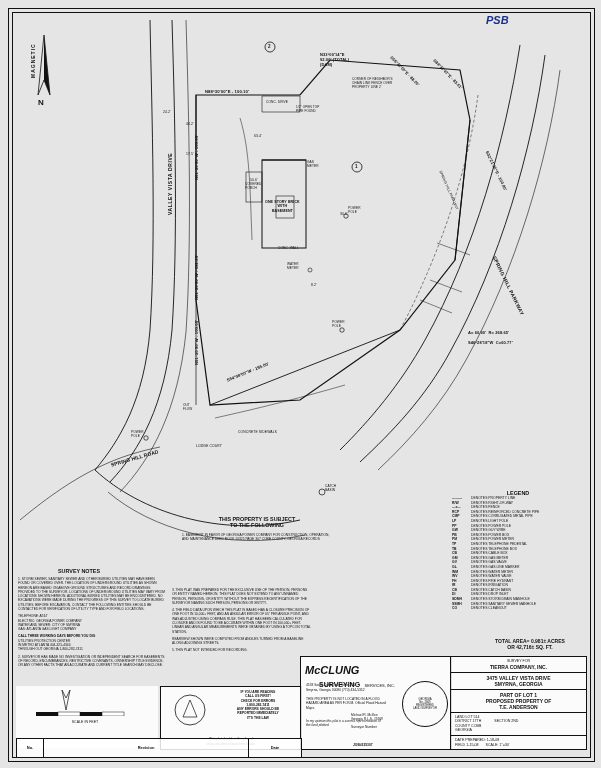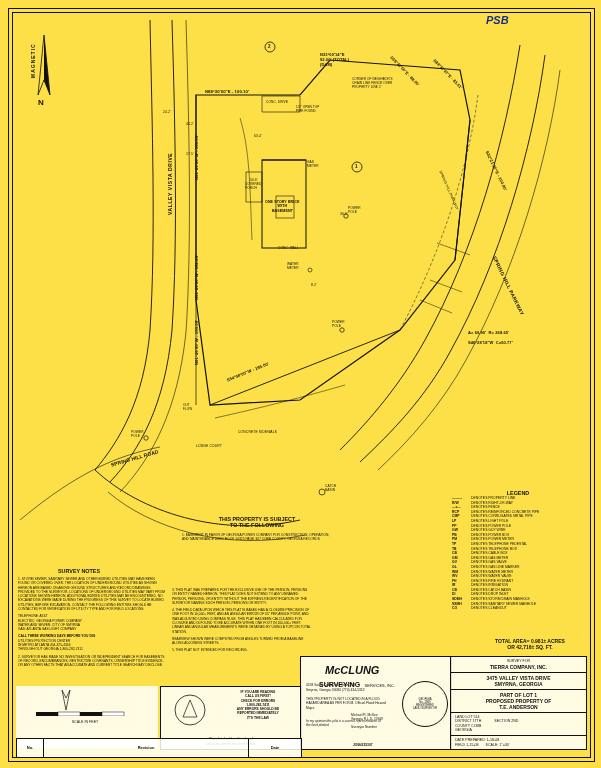--- a/index.html
+++ b/index.html
@@ -1,17 +1,17 @@
 <!DOCTYPE html>
 <html><head>
 <meta charset="utf-8">
 <style>
   html,body{margin:0;padding:0;background:#fff;}
   body{width:601px;height:768px;font-family:"Liberation Sans",sans-serif;color:#111;}
-  #sheet{position:relative;width:601px;height:768px;overflow:hidden;background:#fde047;}
+  #sheet{position:relative;width:601px;height:768px;overflow:hidden;background:#e5e5e5;}
   .frame{position:absolute;left:8px;top:8px;width:585px;height:752px;border:1.5px solid #111;}
   .frame2{position:absolute;left:12px;top:12px;width:577px;height:744px;border:0.8px solid #111;}
   svg.plan{position:absolute;left:0;top:0;width:601px;height:768px;}
   .lbl{position:absolute;font-size:4.4px;line-height:1.25;letter-spacing:.1px;color:#111;white-space:pre;}
   .lbl.b{font-weight:bold;}
   .rot-90{transform:rotate(-90deg);transform-origin:0 0;}
   .box{position:absolute;border:1px solid #111;background:rgba(255,255,255,.85);}
   .title{font-size:6px;font-weight:bold;text-align:center;}
   .tiny{font-size:3.6px;line-height:1.28;}
   .tiny2{font-size:3.3px;line-height:1.3;}
@@ -310,21 +310,21 @@
         <circle cx="25" cy="17" r="15" fill="none" stroke="#111" stroke-width="0.8"></circle>
         <path d="M25,7 L32,24 L18,24 Z" fill="none" stroke="#111" stroke-width="0.7"></path>
       </svg>
     </div>
     <div class="tiny2 center" style="position:absolute;left:4px;bottom:3px;width:132px;white-space:pre-line;">This plat should not be placed
 using any dimensions from house.</div>
   </div>
 
   <div class="box" style="left:300px;top:656px;width:150px;height:92px;border:1px solid #111;">
     <div style="position:absolute;left:4px;top:3px;">
-      <span class="b" style="font-size:11px;font-style:italic;margin-left:20px;">McCLUNG</span>
+      <span class="b" style="font-size:11px;font-style:italic;">McCLUNG</span>
     </div>
     <div style="position:absolute;left:18px;top:16px;">
       <span class="b" style="font-size:7px;">SURVEYING</span>
       <span style="font-size:4px;">SERVICES, INC.</span>
     </div>
     <div class="tiny2" style="position:absolute;left:5px;top:26px;">4533 South Cobb Drive Suite 200</div>
     <div class="tiny2" style="position:absolute;left:5px;top:31px;">Smyrna, Georgia  30080  (770) 434-5352</div>
     <div class="tiny2" style="position:absolute;left:5px;top:40px;width:84px;">THIS PROPERTY IS NOT LOCATED IN A FLOOD HAZARD AREA AS PER F.I.R.M. Official Flood Hazard Maps.</div>
     <div class="tiny2" style="position:absolute;left:5px;top:62px;width:80px;font-style:italic;">In my opinion this plat is a correct representation of the land plotted.</div>
     <div class="tiny2" style="position:absolute;left:50px;top:56px;white-space:pre-line;">Michael R. McKee

